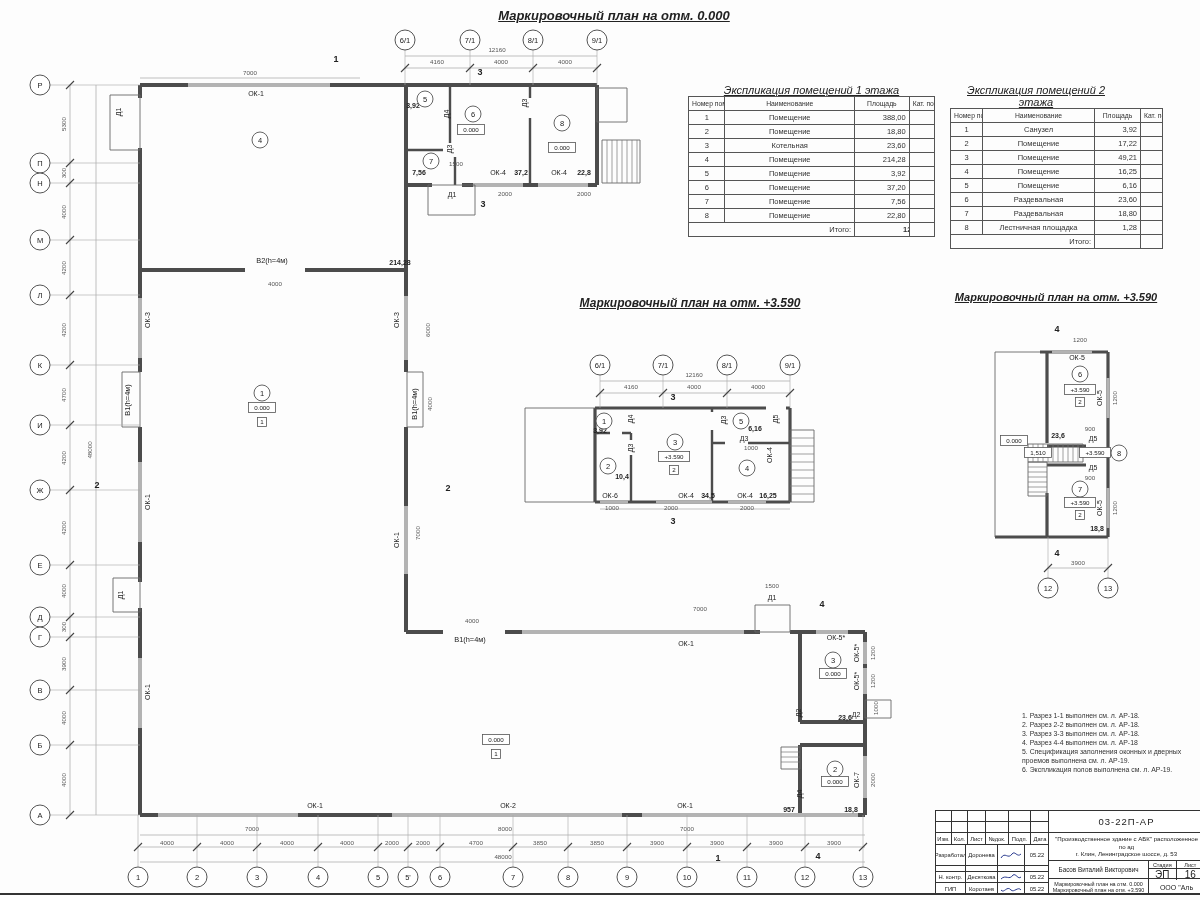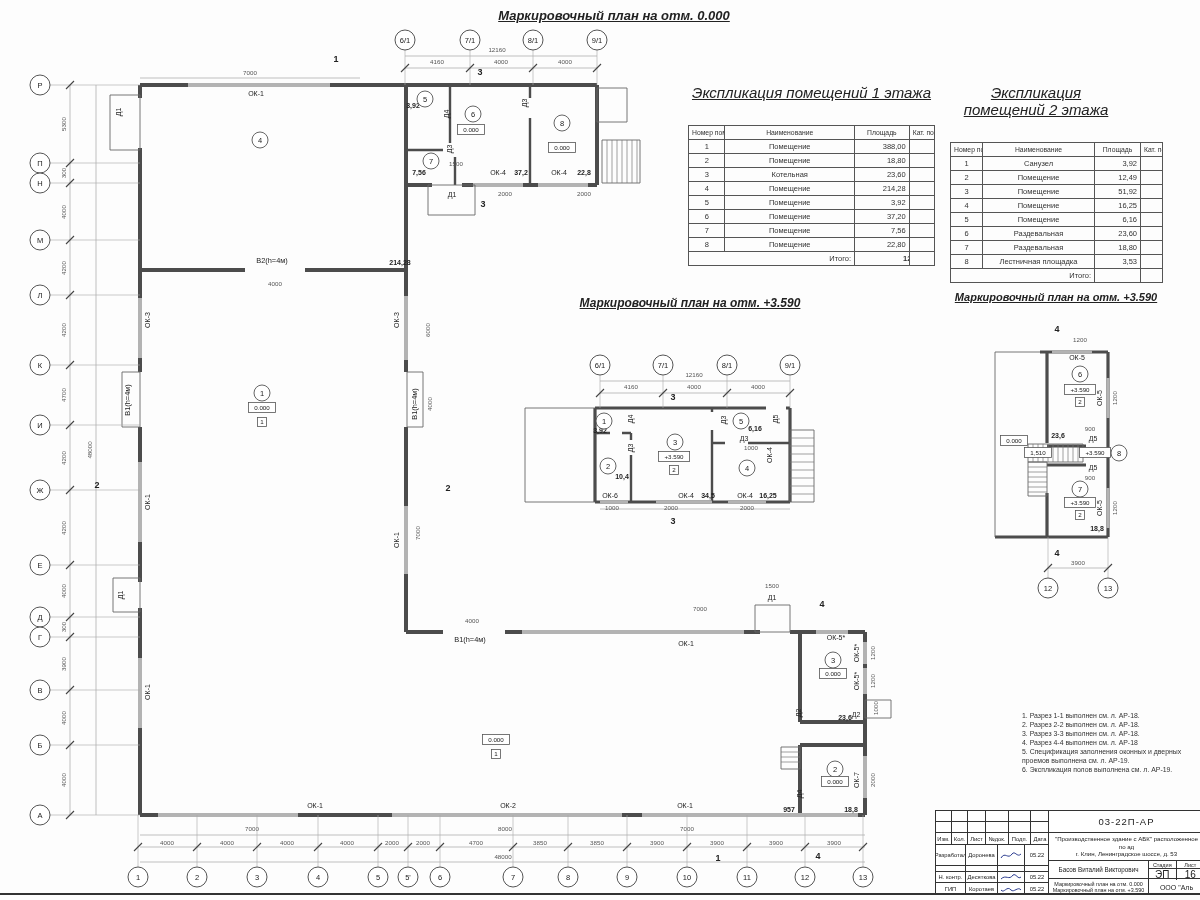--- a/index.html
+++ b/index.html
@@ -33,21 +33,21 @@
   .tk{stroke:#444;stroke-width:1.1;}
 
   .title{position:absolute;text-align:center;font-style:italic;font-weight:bold;
          text-decoration:underline;color:#222;}
   .title.main{left:454px;top:8px;width:320px;font-size:13px;}
   .title.mid{left:545px;top:296px;width:290px;font-size:12px;}
   .title.rgt{left:950px;top:291px;width:212px;font-size:11px;}
 
   .tblwrap{position:absolute;}
   .tbl-title{text-align:center;font-style:italic;text-decoration:underline;
-             font-size:15px;margin-bottom:24px;color:#222;}
+             font-size:11px;margin-bottom:0;color:#222;}
   table.rooms{border-collapse:collapse;width:100%;table-layout:fixed;}
   table.rooms th,table.rooms td{border:1px solid #555;font-size:7.5px;padding:1px 3px;
              height:11px;overflow:hidden;white-space:nowrap;}
   table.rooms th{font-weight:normal;font-size:6.8px;text-align:center;}
   table.rooms td{text-align:center;}
   table.rooms td:nth-child(2){text-align:center;}
   table.rooms td:nth-child(3){text-align:right;}
   table.rooms tr.total td{font-weight:bold;padding-left:48px;}
   table.rooms tr.total td:first-child{text-align:right;font-weight:normal;}
 
@@ -638,27 +638,27 @@
       <tbody>
           <tr>
             <td>1</td>
             <td>Санузел</td>
             <td>3,92</td>
             <td></td>
           </tr>
           <tr>
             <td>2</td>
             <td>Помещение</td>
-            <td>12,49</td>
+            <td>17,22</td>
             <td></td>
           </tr>
           <tr>
             <td>3</td>
             <td>Помещение</td>
-            <td>51,92</td>
+            <td>49,21</td>
             <td></td>
           </tr>
           <tr>
             <td>4</td>
             <td>Помещение</td>
             <td>16,25</td>
             <td></td>
           </tr>
           <tr>
             <td>5</td>
@@ -674,21 +674,21 @@
           </tr>
           <tr>
             <td>7</td>
             <td>Раздевальная</td>
             <td>18,80</td>
             <td></td>
           </tr>
           <tr>
             <td>8</td>
             <td>Лестничная площадка</td>
-            <td>3,53</td>
+            <td>1,28</td>
             <td></td>
           </tr>
         </tbody>
       <tbody>
         <tr class="total">
           <td colspan="2">Итого:</td>
           <td>192,99</td>
           <td></td>
         </tr>
       </tbody>

